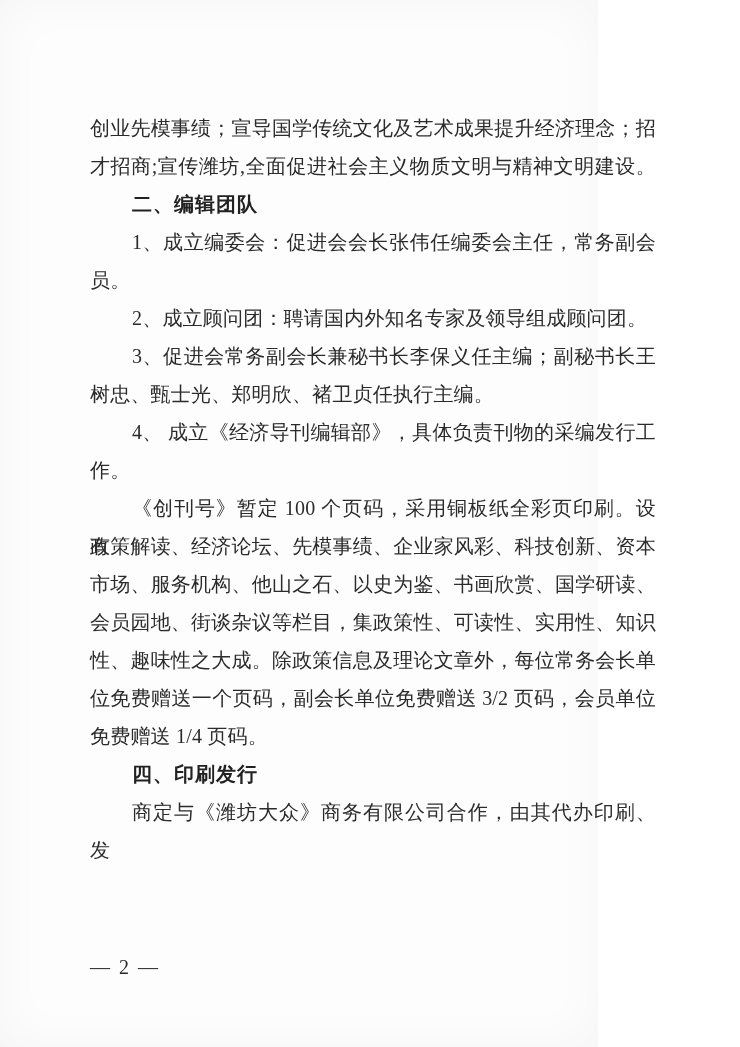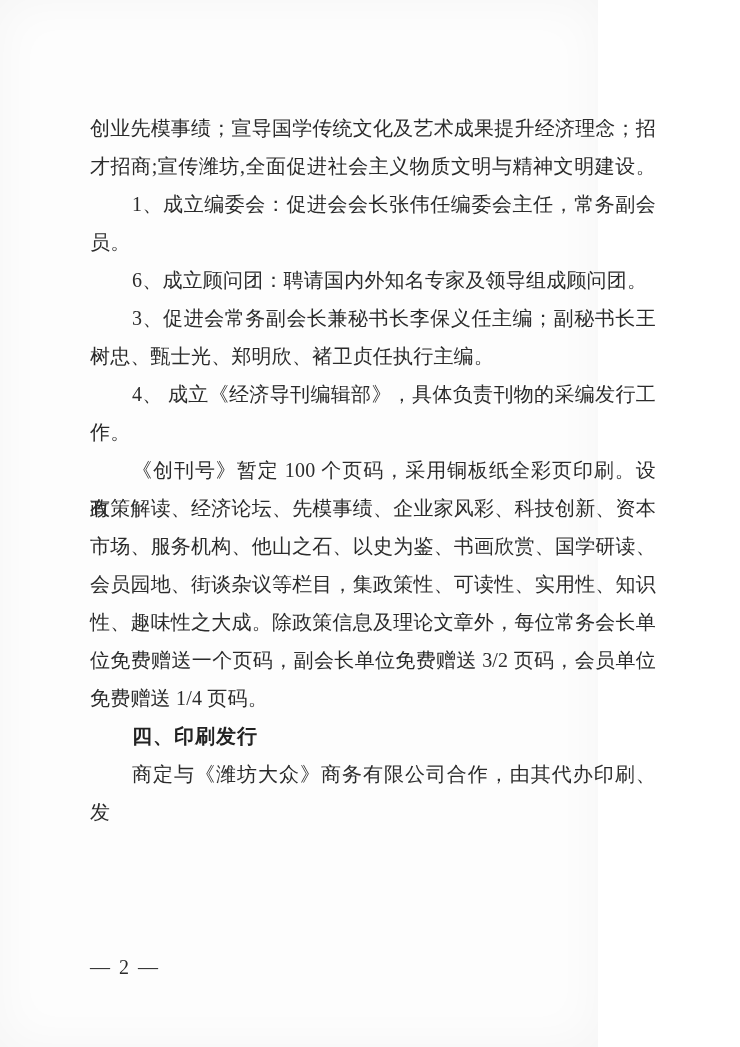--- a/index.html
+++ b/index.html
@@ -60,23 +60,24 @@
     color: #2b2b2b;
   }
 </style>
 </head>
 <body>
 
 <div class="page">
   <div class="textblock">
     <div class="line fill">创业先模事绩；宣导国学传统文化及艺术成果提升经济理念；招</div>
     <div class="line fill">才招商;宣传潍坊,全面促进社会主义物质文明与精神文明建设。</div>
+    <div class="line heading indent">二、编辑团队</div>
     <div class="line fill indent">1、成立编委会：促进会会长张伟任编委会主任，常务副会</div>
     <div class="line">员。</div>
-    <div class="line indent">6、成立顾问团：聘请国内外知名专家及领导组成顾问团。</div>
+    <div class="line indent">2、成立顾问团：聘请国内外知名专家及领导组成顾问团。</div>
     <div class="line fill indent">3、促进会常务副会长兼秘书长李保义任主编；副秘书长王</div>
     <div class="line">树忠、甄士光、郑明欣、褚卫贞任执行主编。</div>
     <div class="line fill indent">4、 成立《经济导刊编辑部》，具体负责刊物的采编发行工</div>
     <div class="line">作。</div>
     <div class="line fill indent">《创刊号》暂定 100 个页码，采用铜板纸全彩页印刷。设有</div>
     <div class="line fill">政策解读、经济论坛、先模事绩、企业家风彩、科技创新、资本</div>
     <div class="line fill">市场、服务机构、他山之石、以史为鉴、书画欣赏、国学研读、</div>
     <div class="line fill">会员园地、街谈杂议等栏目，集政策性、可读性、实用性、知识</div>
     <div class="line fill">性、趣味性之大成。除政策信息及理论文章外，每位常务会长单</div>
     <div class="line fill">位免费赠送一个页码，副会长单位免费赠送 3/2 页码，会员单位</div>

